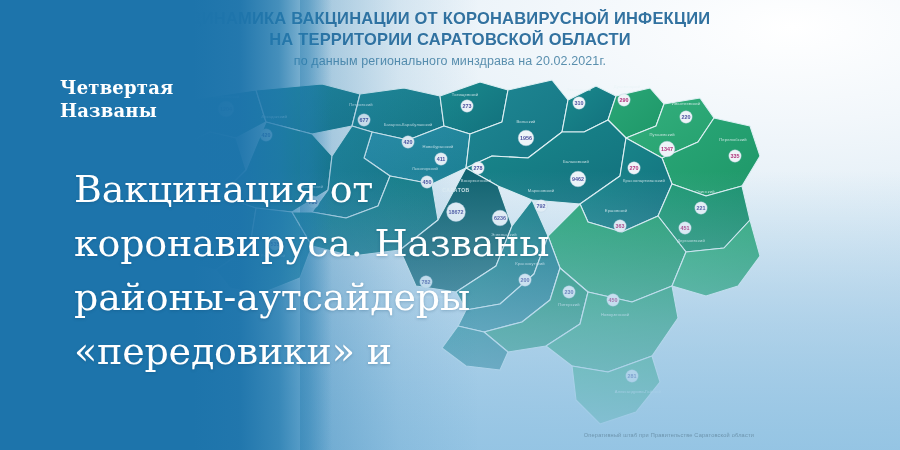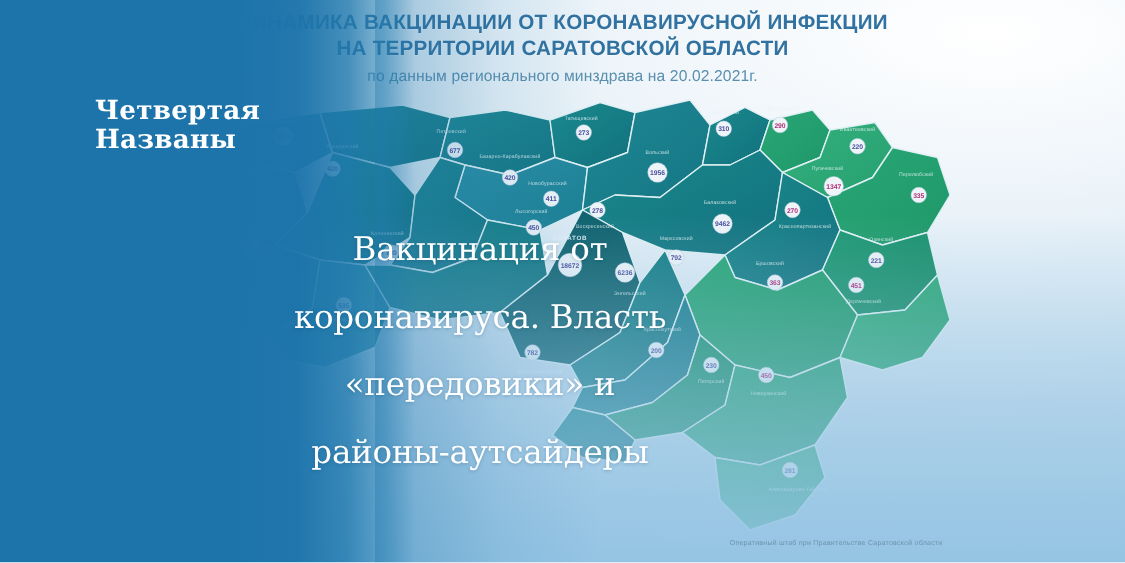--- a/index.html
+++ b/index.html
@@ -61,34 +61,33 @@
        rgba(34,124,176,.45) 93%,
        rgba(38,128,178,0) 100%);
   }
   .left-wash-soft{
     position:absolute;left:300px;top:0;width:180px;height:450px;z-index:6;
     background:linear-gradient(to right, rgba(30,116,170,.38) 0%, rgba(30,116,170,.10) 55%, rgba(30,116,170,0) 100%);
   }
 
   
   .logo{
-    position:absolute;left:76px;top:76px;z-index:9;
+    position:absolute;left:60px;top:76px;z-index:9;
     font-family:"DejaVu Serif", serif;
-    font-size:21px;font-weight:bold;color:#ffffff;
+    font-size:18px;font-weight:bold;color:#ffffff;
     line-height:23px;letter-spacing:.2px;
   }
 
   
   .headline{
-    position:absolute;left:74px;top:173px;width:620px;z-index:9;
+    position:absolute;left:74px;top:162px;width:620px;z-index:9;
     font-family:"DejaVu Serif", serif;
-    font-size:26px;line-height:54px;color:#ffffff;
+    font-size:38px;line-height:54px;color:#ffffff;
     letter-spacing:-.2px;
     text-shadow:0 1px 3px rgba(12,60,95,.25);
-    text-align:center;
   }
   .headline span{display:block;white-space:nowrap;}
 
   
   .credit{
     position:absolute;right:146px;bottom:12px;z-index:5;
     font-size:5.6px;color:#6d94ad;letter-spacing:.2px;white-space:nowrap;
   }
 </style>
 </head>
@@ -341,18 +340,18 @@
   <div class="left-wash-soft"></div>
   <div class="left-wash"></div>
 
   <div class="logo">
     <div>Четвертая</div>
     <div>Названы</div>
   </div>
 
   <div class="headline">
     <span>Вакцинация от</span>
-    <span>коронавируса. Власть</span>
+    <span>коронавируса. Названы</span>
+    <span>районы-аутсайдеры</span>
     <span>«передовики» и</span>
-    <span>районы-аутсайдеры</span>
   </div>
 
 </div>
 
 </body></html>

